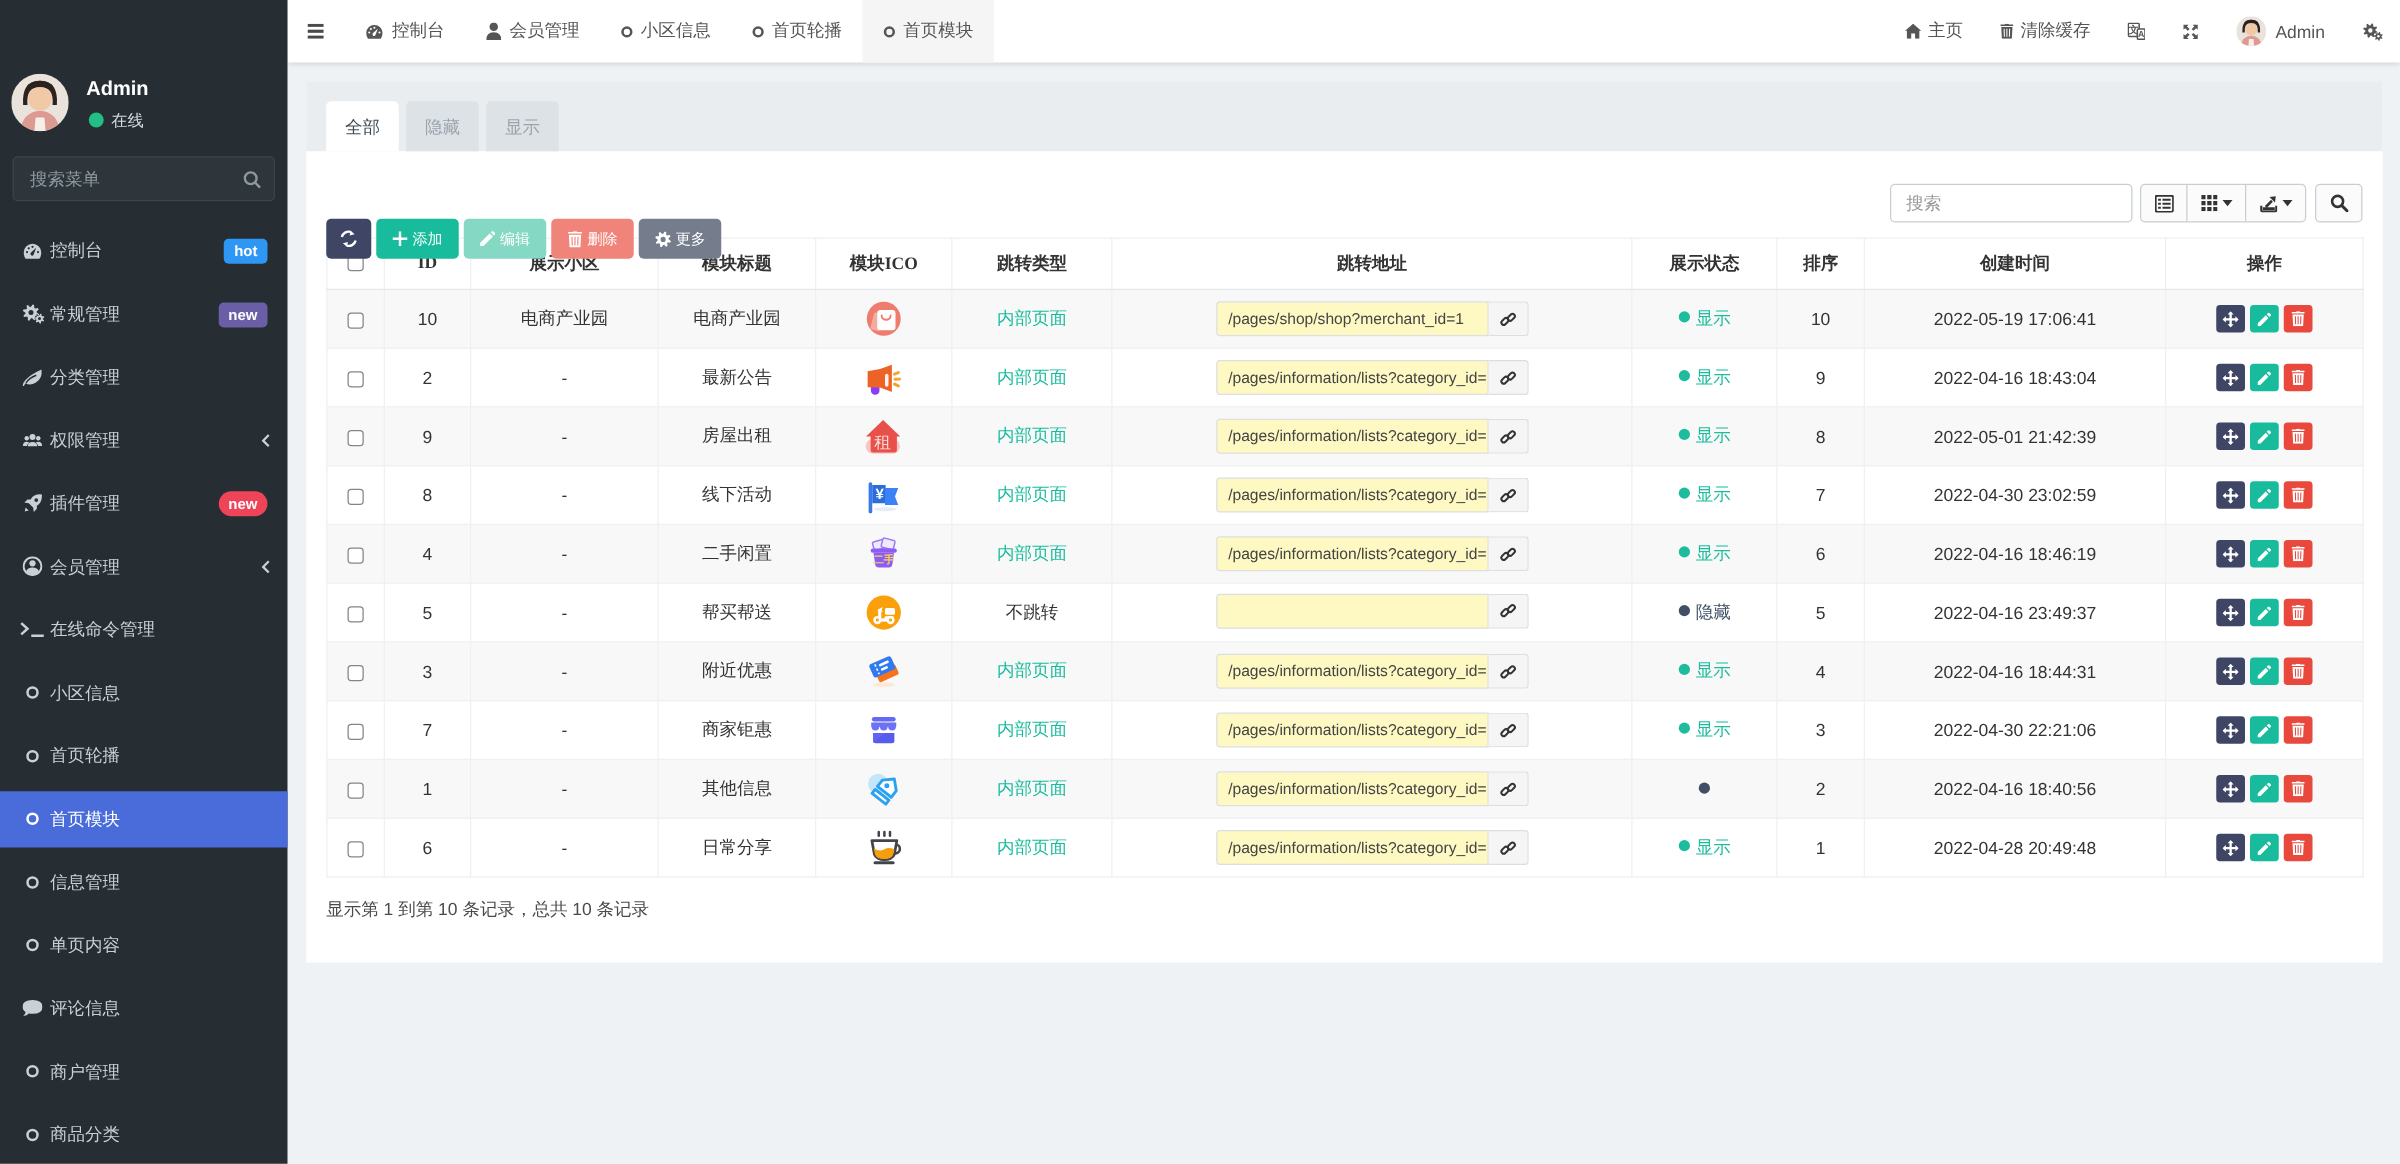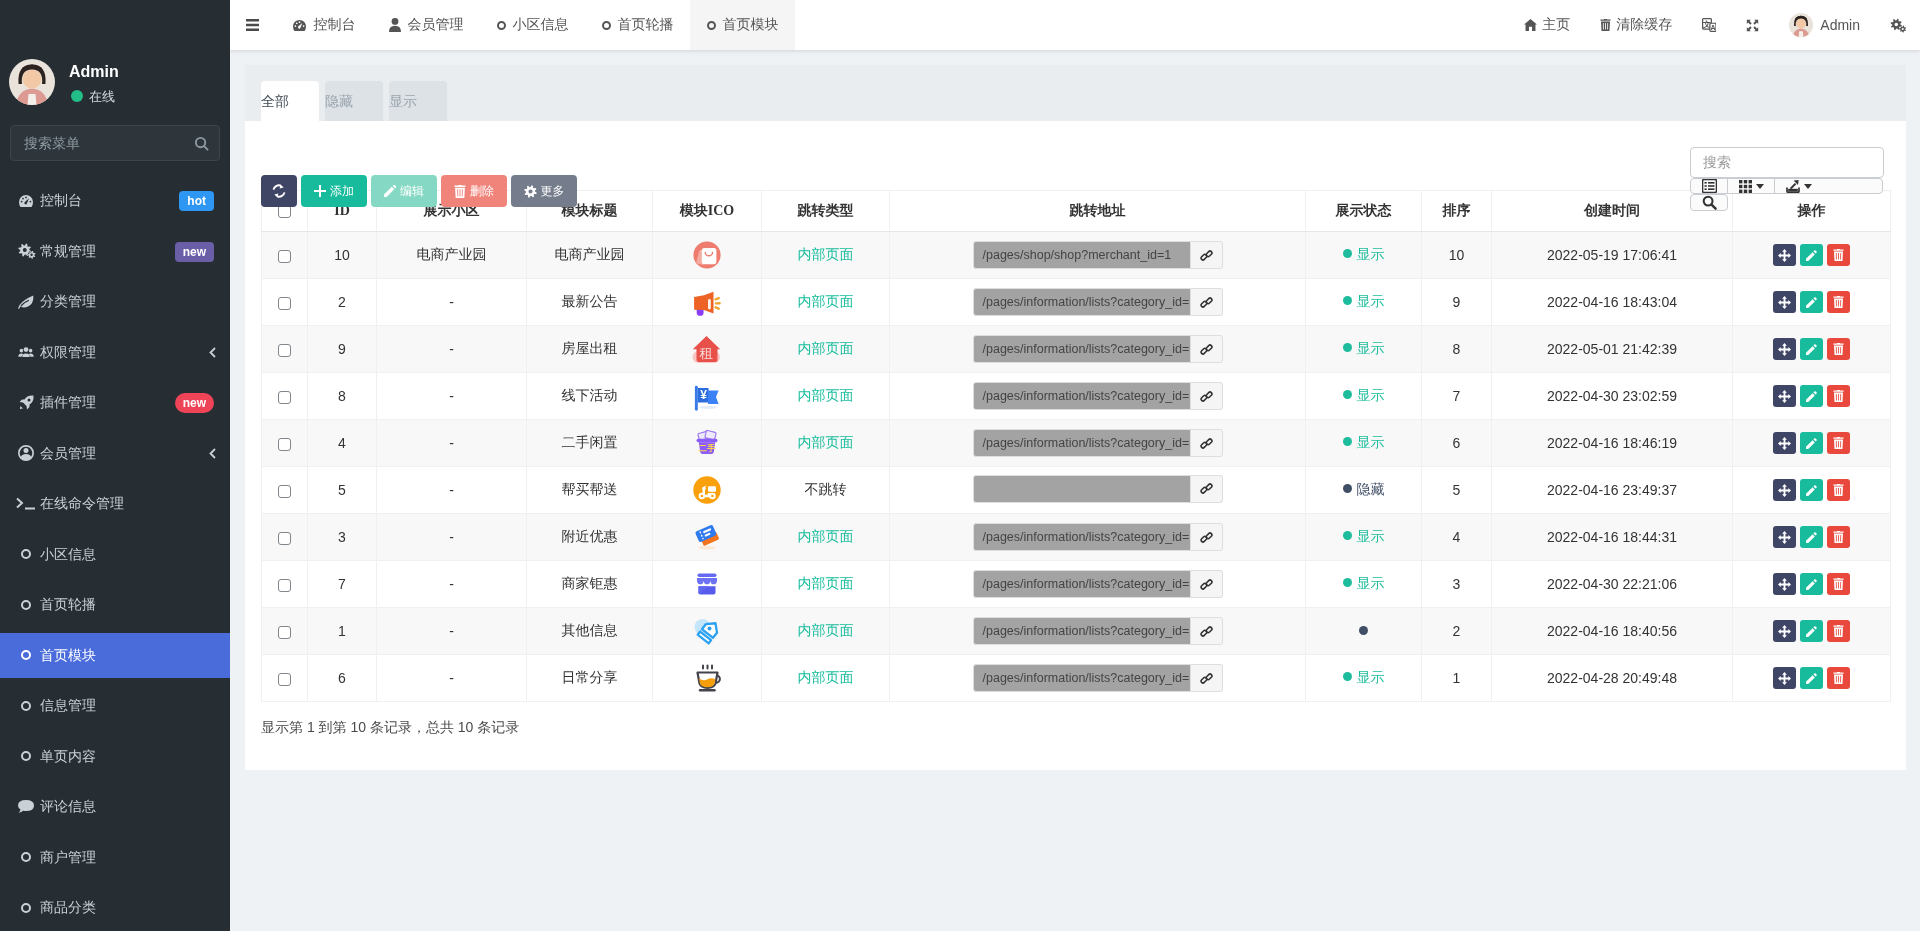--- a/index.html
+++ b/index.html
@@ -37,53 +37,53 @@
 .ntab.on { background:#f5f5f5; }
 .nright { margin-left:auto; display:flex; align-items:flex-start; padding-right:13px; }
 .nitem { display:flex; align-items:center; padding:0 15px; color:#555; height:50px; }
 .nitem .ic { margin-right:7px; display:flex; }
 .ring { display:inline-block; width:9px; height:9px; border:2px solid #555; border-radius:50%; }
 
 
 .content { position:absolute; left:230px; top:50px; width:1690px; padding:15px; }
 .panel { background:#fff; width:1661px; }
 .tabstrip { background:#e9edf0; height:56px; padding:16px 16px 0 16px; }
-.tab { display:inline-block; width:58px; height:40px; line-height:40px; text-align:left; font-size:14px; color:#9aa4ac; background:#dde2e7; margin-right:6px; border-radius:4px 4px 0 0; }
+.tab { display:inline-block; width:58px; height:40px; line-height:40px; text-align:center; font-size:14px; color:#9aa4ac; background:#dde2e7; margin-right:6px; border-radius:4px 4px 0 0; }
 .tab.on { background:#fff; color:#404b55; }
 .pbody { padding:26px 16px 0 16px; }
 .toolbar { height:32px; margin-bottom:11px; position:relative; font-size:0; }
 .btn { display:inline-flex; align-items:center; justify-content:center; height:32px; border-radius:4px; color:#fff; font-size:12px; vertical-align:top; margin-right:4px; border:none;margin-top:28px; }
 .btn .bic { display:flex; margin-right:4px; }
 .btn-refresh { width:36px; background:#3e4565; }
 .btn-add { width:66px; background:#18bc9c; }
 .btn-edit { width:66px; background:#85d9c4; }
 .btn-del { width:66px; background:#f0847b; }
 .btn-more { width:66px; background:#757d8d; }
-.tright { position:absolute; right:0; top:0; height:32px; display:flex;flex-direction:column; }
+.tright { position:absolute; right:0; top:0; height:32px; display:flex; }
 .tsearch { width:194px; height:31px; border:1px solid #c9cdd1; border-radius:4px; background:#fff; color:#999; font-size:14px; line-height:29px; padding-left:12px; margin-right:6px; }
 .bgroup { display:flex; height:31px; border:1px solid #c9cdd1; border-radius:4px; background:#fbfbfb; margin-right:7px; }
 .bgroup .gbtn { display:flex; align-items:center; justify-content:center; }
 .bgroup .gbtn:nth-child(1){ width:36px; } .bgroup .gbtn:nth-child(2){ width:47px; } .bgroup .gbtn:nth-child(3){ width:48px; }
 .bgroup .gbtn + .gbtn { border-left:1px solid #c9cdd1; }
 .sbtn { width:38px; height:31px; border:1px solid #c9cdd1; border-radius:4px; background:#fbfbfb; display:flex; align-items:center; justify-content:center; }
 .caret { display:inline-block; width:0; height:0; border-left:4px solid transparent; border-right:4px solid transparent; border-top:5px solid #333; margin-left:4px; }
 
 
 table.grid { border-collapse:collapse; width:1629px; table-layout:fixed; }
 table.grid th, table.grid td { border:1px solid #eef0f1; text-align:center; font-size:14px; color:#333; padding:0; }
 table.grid th { height:41px; font-weight:bold; border-bottom-color:#e4e6e8;font-family:Liberation Serif, serif; }
 table.grid td { height:47px; }
 table.grid tr.odd td { background:#f8f8f8; }
 .cb { display:inline-block; width:13px; height:13px; border:1px solid #80868b; border-radius:3px; background:#fff; vertical-align:middle; }
 .lnk { color:#18bc9c; }
 .st-dot { display:inline-block; width:9px; height:9px; border-radius:50%; vertical-align:1px; margin-right:5px; }
 .st-on { background:#1cbc9c; } .st-off { background:#404f66; }
 .t-show { color:#1cbc9c; } .t-hide { color:#404f66; }
 .igroup { display:inline-flex; height:28px; }
-.igroup .iin { width:218px; background:#a3a3a3; border:1px solid #dcdee0; border-radius:3px 0 0 3px; text-align:left; line-height:26px; padding:0 9px; font-size:12.5px; color:#444; white-space:nowrap; overflow:hidden; }
+.igroup .iin { width:218px; background:#fef9c3; border:1px solid #dcdee0; border-radius:3px 0 0 3px; text-align:left; line-height:26px; padding:0 9px; font-size:12.5px; color:#444; white-space:nowrap; overflow:hidden; }
 .igroup .ibtn { width:32px; border:1px solid #dcdee0; border-left:none; border-radius:0 3px 3px 0; background:#f5f5f5; display:flex; align-items:center; justify-content:center; }
 .rowbtns { display:inline-flex; }
 .rbtn { width:23px; height:22px; border-radius:3px; display:flex; align-items:center; justify-content:center; margin:0 2px; }
 .rb-move { background:#3e4565; } .rb-edit { background:#18bc9c; } .rb-del { background:#e8493c; }
 .tfoot { margin-top:17px; padding-bottom:33px; font-size:14px; color:#4a4a4a; }
 </style>
 </head>
 <body>
 
 <div class="sidebar">

